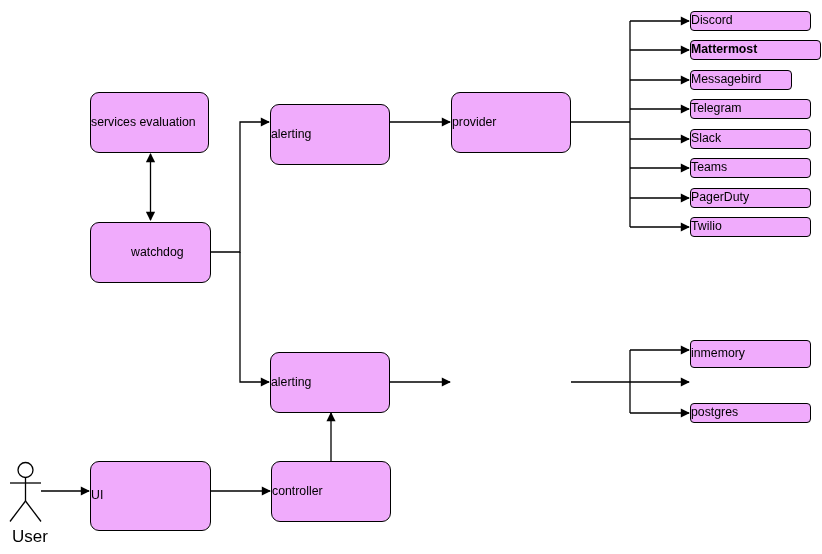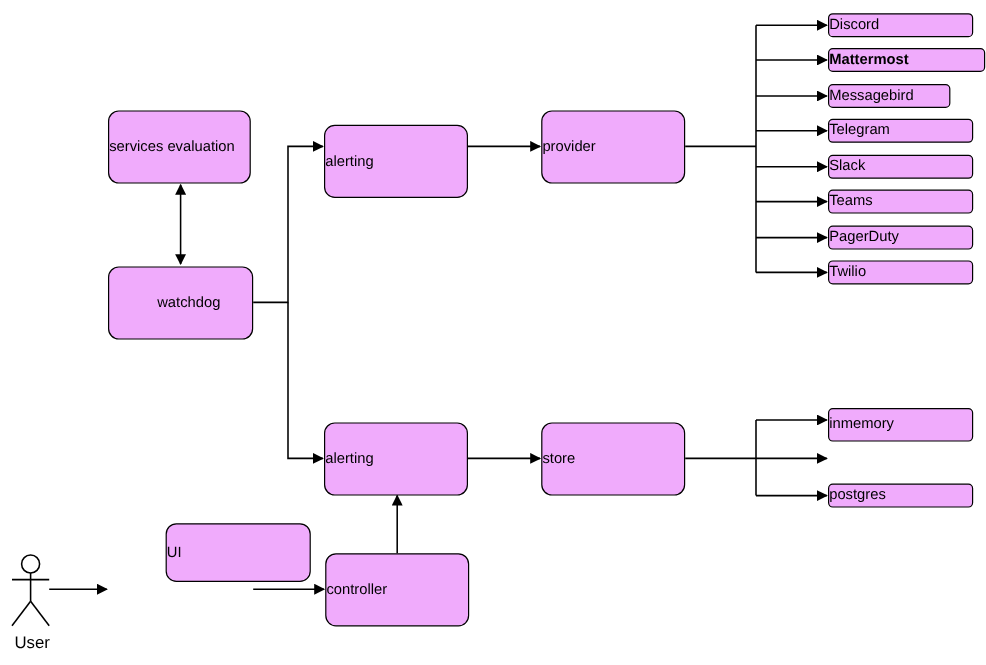--- a/index.html
+++ b/index.html
@@ -36,21 +36,21 @@
     align-items: center;
     text-align: center;
     font-size: 12.3px;
     line-height: 1.1;
     color: #000000;
   }
   .node.big { border-radius: 9px; }
   .node.small { border-radius: 4px; }
   .actor-label {
     position: absolute;
-    font-size: 14px;
+    font-size: 17px;
     color: #000000;
     white-space: nowrap;
   }
 </style>
 </head>
 <body>
 
 <div class="canvas">
 
   <svg class="edge-layer" viewBox="0 0 822 554">
@@ -115,25 +115,22 @@
   </div>
 
   <div class="node big" style="left:451px; top:92px; width:120px; height:61px;">
     <span>provider</span>
   </div>
 
   <div class="node big" style="left:270px; top:352px; width:120px; height:61px;">
     <span>alerting</span>
   </div>
 
-  <div class="node big" style="left:451px; top:352px; width:120px; height:61px;">
-    <span>store</span>
-  </div>
 
-  <div class="node big" style="left:90px; top:436px; width:121px; height:49px;margin-left:48px;">
+  <div class="node big" style="left:90px; top:461px; width:121px; height:70px;">
     <span>UI</span>
   </div>
 
   <div class="node big" style="left:271px; top:461px; width:120px; height:61px;">
     <span>controller</span>
   </div>
 
   <div class="node small" style="left:690px; top:11px; width:121px; height:20px;">
     <span>Discord</span>
   </div>

